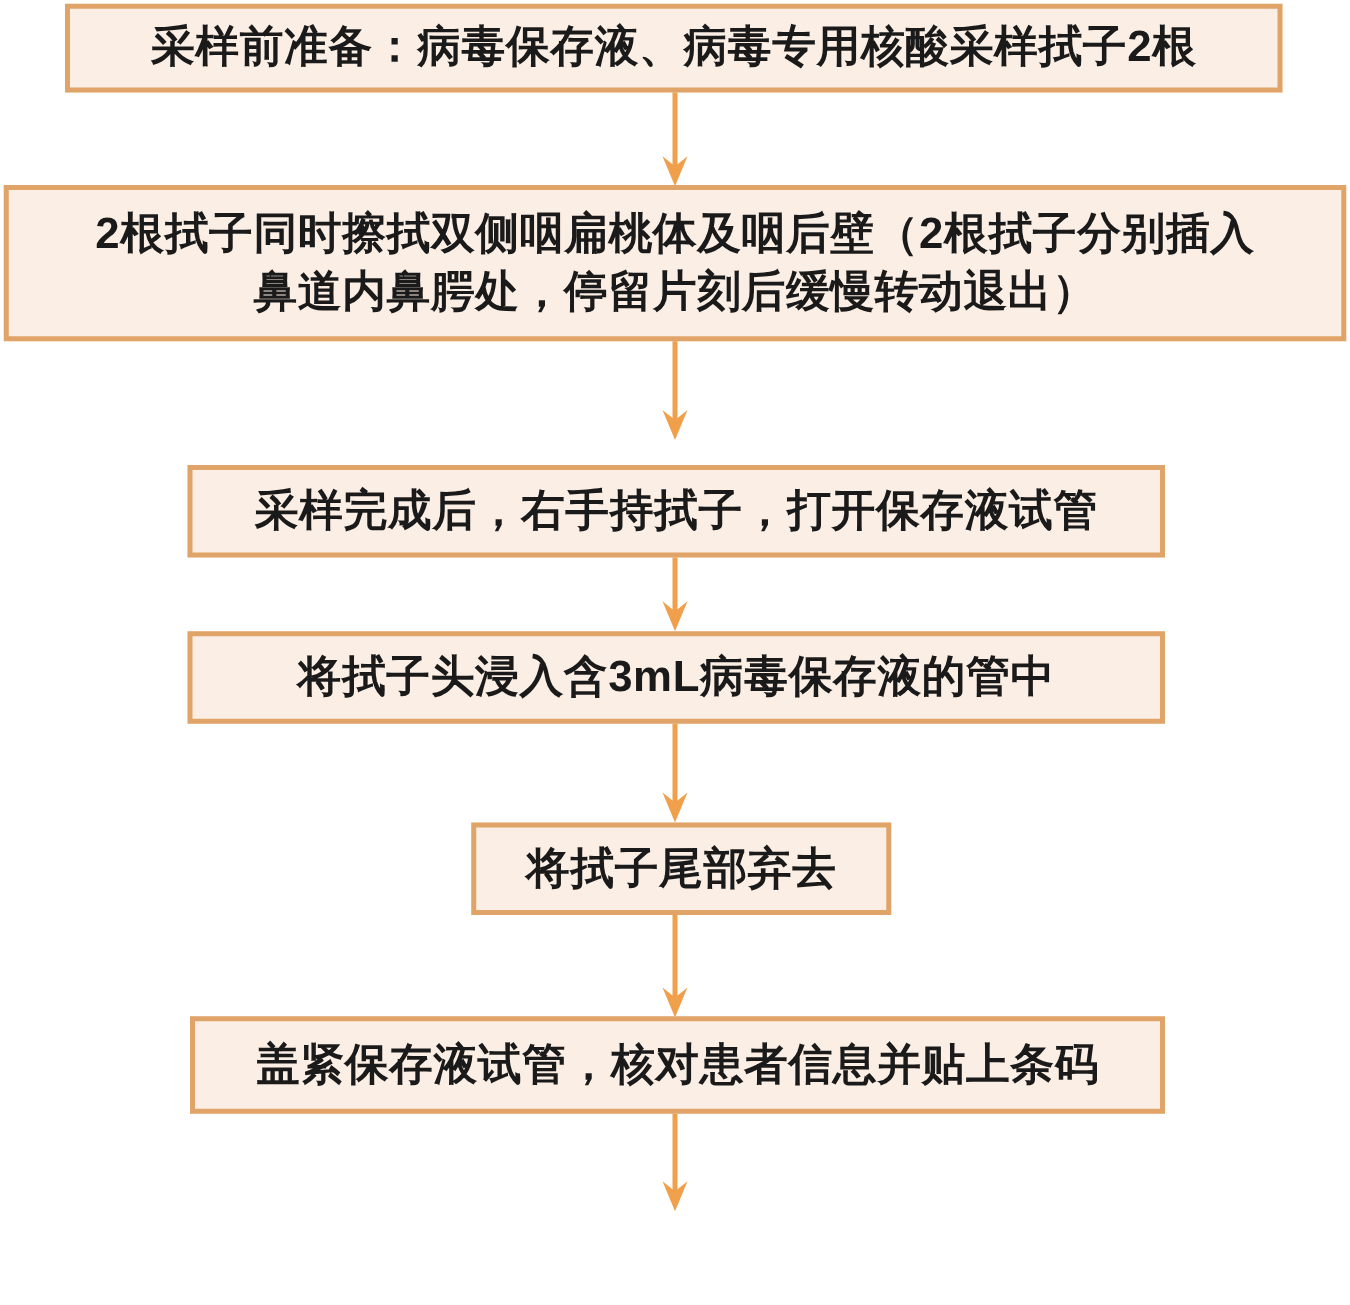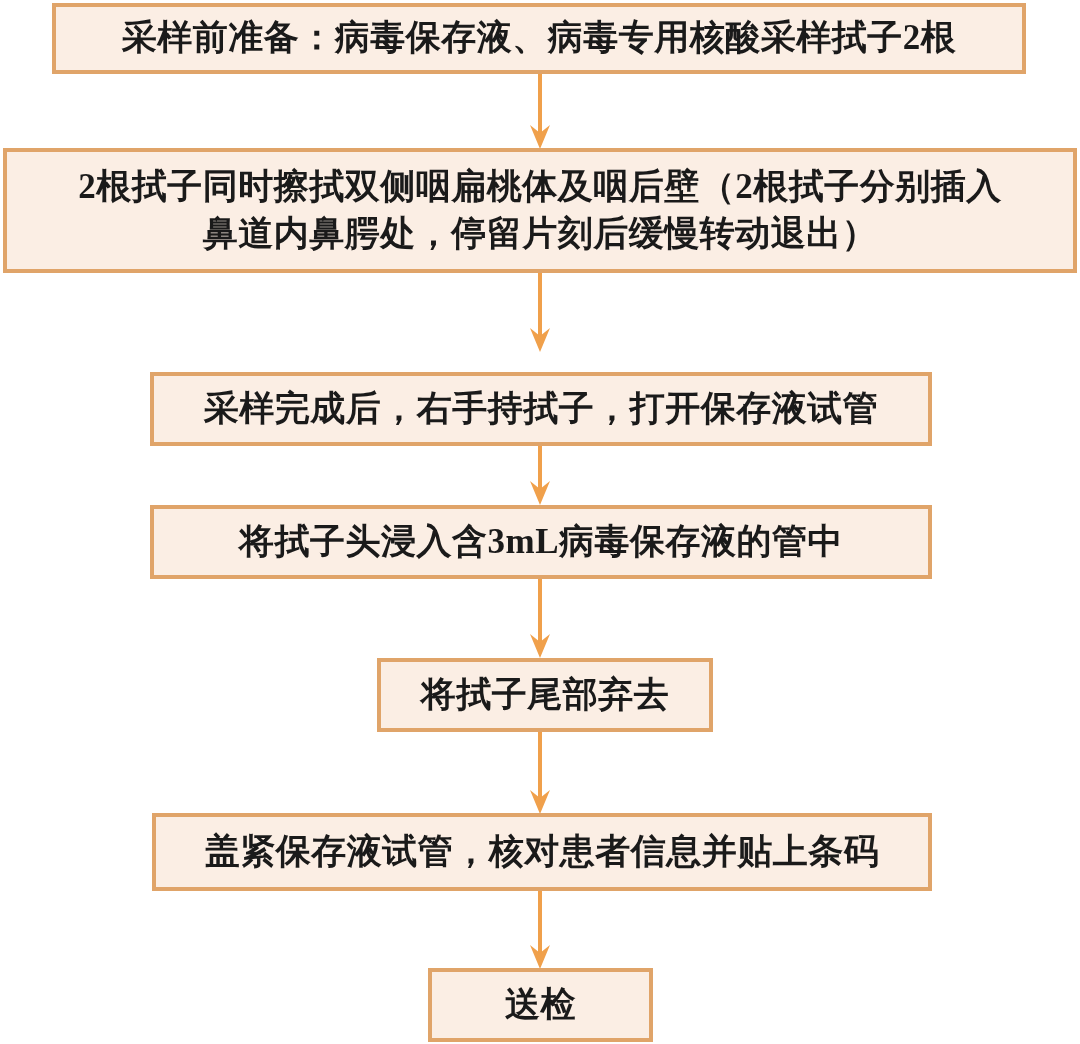--- a/index.html
+++ b/index.html
@@ -28,21 +28,20 @@
     display: flex;
     align-items: center;
     justify-content: center;
     text-align: center;
     color: #1a1a1a;
     font-weight: 700;
     letter-spacing: 0.5px;
     line-height: 1.32;
     padding: 2px 8px;
     z-index: 2;
-    font-family: Liberation Serif, serif;
   }
   .flow-box .box-text {
     display: block;
     width: 100%;
     white-space: pre-line;
   }
   
   #box-1 { left: 52px;  top: 3px;   width: 974px; height: 71px;  font-size: 35px; }
   #box-2 { left: 3px;   top: 148px; width: 1074px;height: 125px; font-size: 35px; }
   #box-3 { left: 150px; top: 372px; width: 782px; height: 74px;  font-size: 35px; }
@@ -123,17 +122,14 @@
   </div>
 
   <div class="flow-box" id="box-5" style="background: rgb(251, 238, 228); border-color: rgb(224, 164, 105); color: rgb(26, 26, 26);">
     <span class="box-text">将拭子尾部弃去</span>
   </div>
 
   <div class="flow-box" id="box-6" style="background: rgb(251, 238, 228); border-color: rgb(224, 164, 105); color: rgb(26, 26, 26); align-items: center;">
     <span class="box-text">盖紧保存液试管，核对患者信息并贴上条码</span>
   </div>
 
-  <div class="flow-box" id="box-7" style="background: rgb(251, 238, 228); border-color: rgb(224, 164, 105); color: rgb(26, 26, 26);">
-    <span class="box-text">送检</span>
-  </div>
 
 </div>
 
 </body></html>

